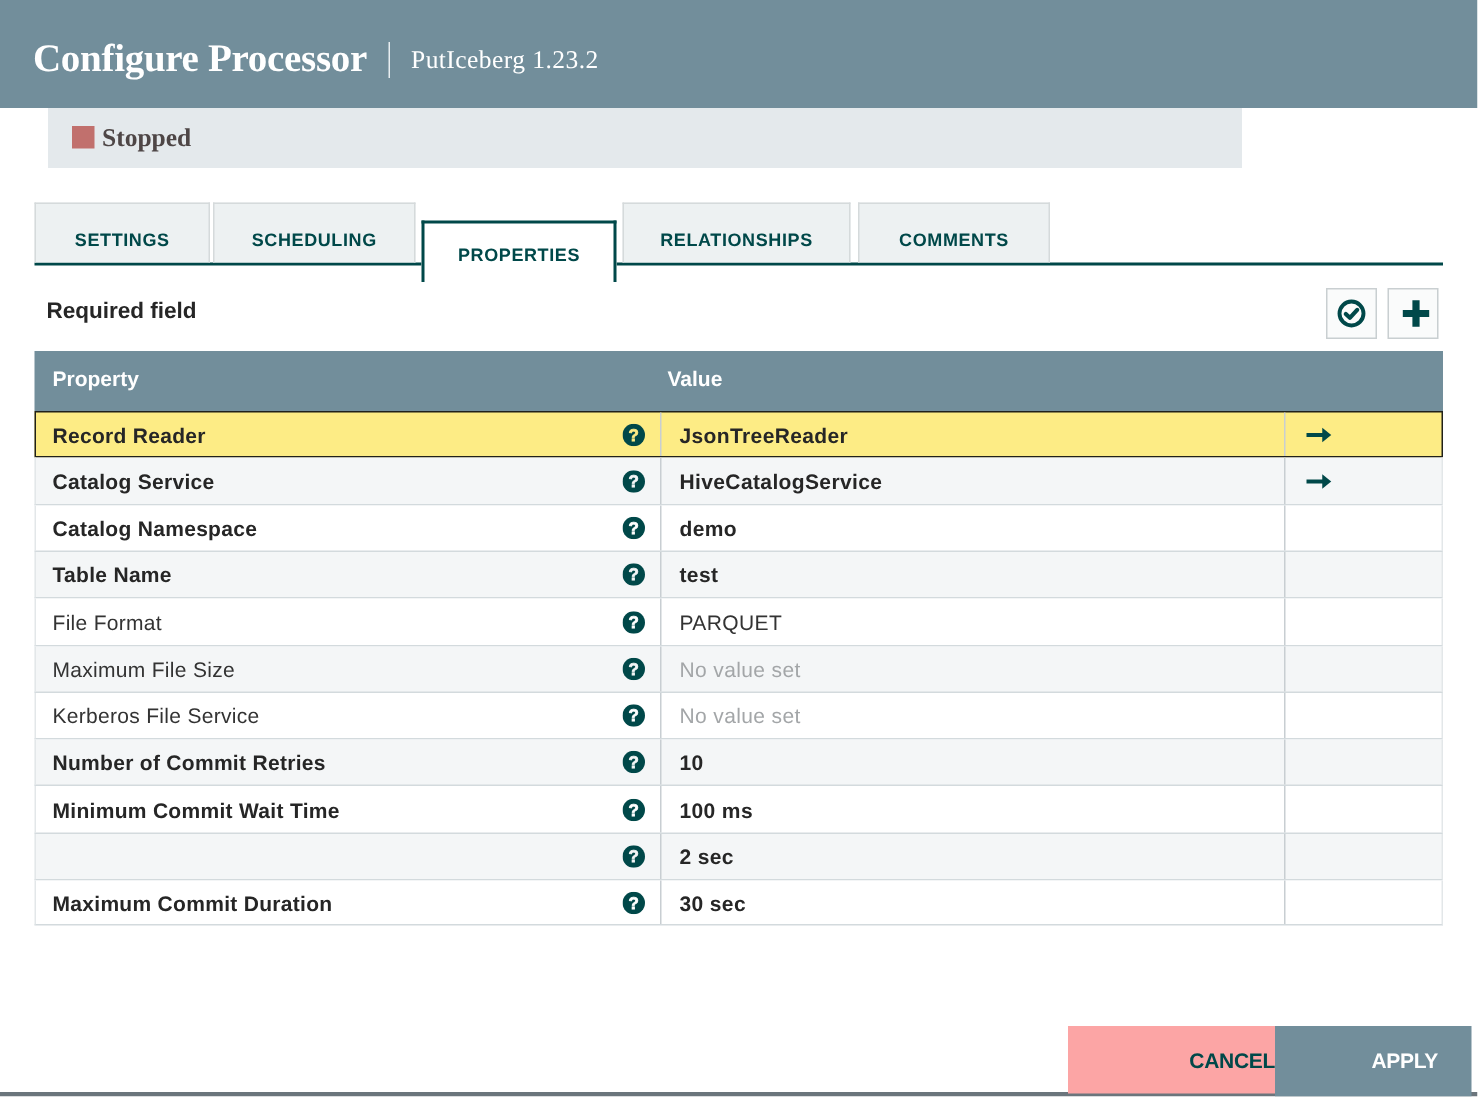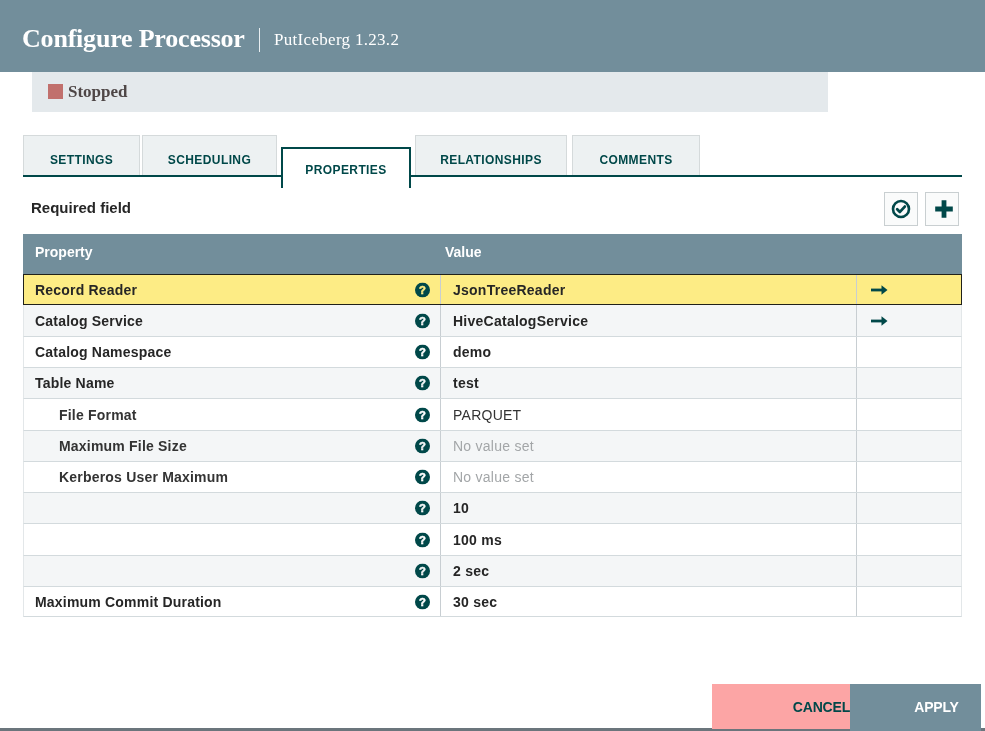--- a/index.html
+++ b/index.html
@@ -29,21 +29,21 @@
 
   
   #thead { left:23px; top:234px; width:939px; height:40px; background:#728e9b; color:#fff; font-size:14px; font-weight:bold; }
   #thead .p { position:absolute; left:12px; top:10px; }
   #thead .v { position:absolute; left:422px; top:10px; }
   .row { left:23px; width:939px; border-bottom:1px solid #d3dadd; border-left:1px solid #e3e7e9; border-right:1px solid #e3e7e9; }
   .row .c1 { position:absolute; left:0; top:0; bottom:0; width:417px; border-right:1px solid #c8ced2; }
   .row .c2 { position:absolute; left:417px; top:0; bottom:0; width:416px; border-right:1px solid #c8ced2; }
   .row .c3 { position:absolute; left:833px; top:0; bottom:0; right:0; }
   .row .pn { position:absolute; left:11px; top:50%; transform:translateY(-50%); font-size:14px; letter-spacing:0.2px; color:#262626; font-weight:bold; white-space:nowrap; }
-  .row .pn.reg { font-weight:bold; color:#333;margin-left:24px; }
+  .row .pn.reg { font-weight:normal; color:#333; }
   .row .val { position:absolute; left:429px; top:50%; transform:translateY(-50%); font-size:14px; letter-spacing:0.25px; color:#262626; font-weight:bold; white-space:nowrap; }
   .row .val.reg { font-weight:normal; color:#333; }
   .row .val.nv { font-weight:normal; color:#a3a6a8; }
   .row .qm { position:absolute; left:391px; top:50%; transform:translateY(-50%); width:15px; height:15px; }
   .row.sel { background:#fdec85; border:1px solid #20211a; }
   .row.even { background:#f4f6f7;text-align:right; }
   .row.odd { background:#fff; }
   .arrow { position:absolute; left:846px; top:50%; transform:translateY(-50%); width:20px; height:14px; }
 
   
@@ -160,41 +160,43 @@
     <svg class="qm" viewBox="0 0 16 16">
       <circle cx="8" cy="8" r="8" fill="#004849"></circle>
       <text x="8" y="12.2" text-anchor="middle" font-size="12" font-weight="bold" fill="#f4f6f7" stroke="#f4f6f7" stroke-width="0.55" font-family="Liberation Sans">?</text>
     </svg>
     <span class="val nv">No value set</span>
   </div>
   <div class="row odd abs" style="top:462px; height:31px;">
     <div class="c1"></div>
     <div class="c2"></div>
     <div class="c3"></div>
-    <span class="pn reg">Kerberos User Maximum</span>
+    <span class="pn reg">Kerberos File Service</span>
     <svg class="qm" viewBox="0 0 16 16">
       <circle cx="8" cy="8" r="8" fill="#004849"></circle>
       <text x="8" y="12.2" text-anchor="middle" font-size="12" font-weight="bold" fill="#ffffff" stroke="#ffffff" stroke-width="0.55" font-family="Liberation Sans">?</text>
     </svg>
     <span class="val nv">No value set</span>
   </div>
   <div class="row even abs" style="top:493px; height:31px;">
     <div class="c1"></div>
     <div class="c2"></div>
     <div class="c3"></div>
+    <span class="pn">Number of Commit Retries</span>
     <svg class="qm" viewBox="0 0 16 16">
       <circle cx="8" cy="8" r="8" fill="#004849"></circle>
       <text x="8" y="12.2" text-anchor="middle" font-size="12" font-weight="bold" fill="#f4f6f7" stroke="#f4f6f7" stroke-width="0.55" font-family="Liberation Sans">?</text>
     </svg>
     <span class="val">10</span>
   </div>
   <div class="row odd abs" style="top:524px; height:32px;">
     <div class="c1"></div>
     <div class="c2"></div>
     <div class="c3"></div>
+    <span class="pn">Minimum Commit Wait Time</span>
     <svg class="qm" viewBox="0 0 16 16">
       <circle cx="8" cy="8" r="8" fill="#004849"></circle>
       <text x="8" y="12.2" text-anchor="middle" font-size="12" font-weight="bold" fill="#ffffff" stroke="#ffffff" stroke-width="0.55" font-family="Liberation Sans">?</text>
     </svg>
     <span class="val">100 ms</span>
   </div>
   <div class="row even abs" style="top:556px; height:31px;">
     <div class="c1"></div>
     <div class="c2"></div>
     <div class="c3"></div>

